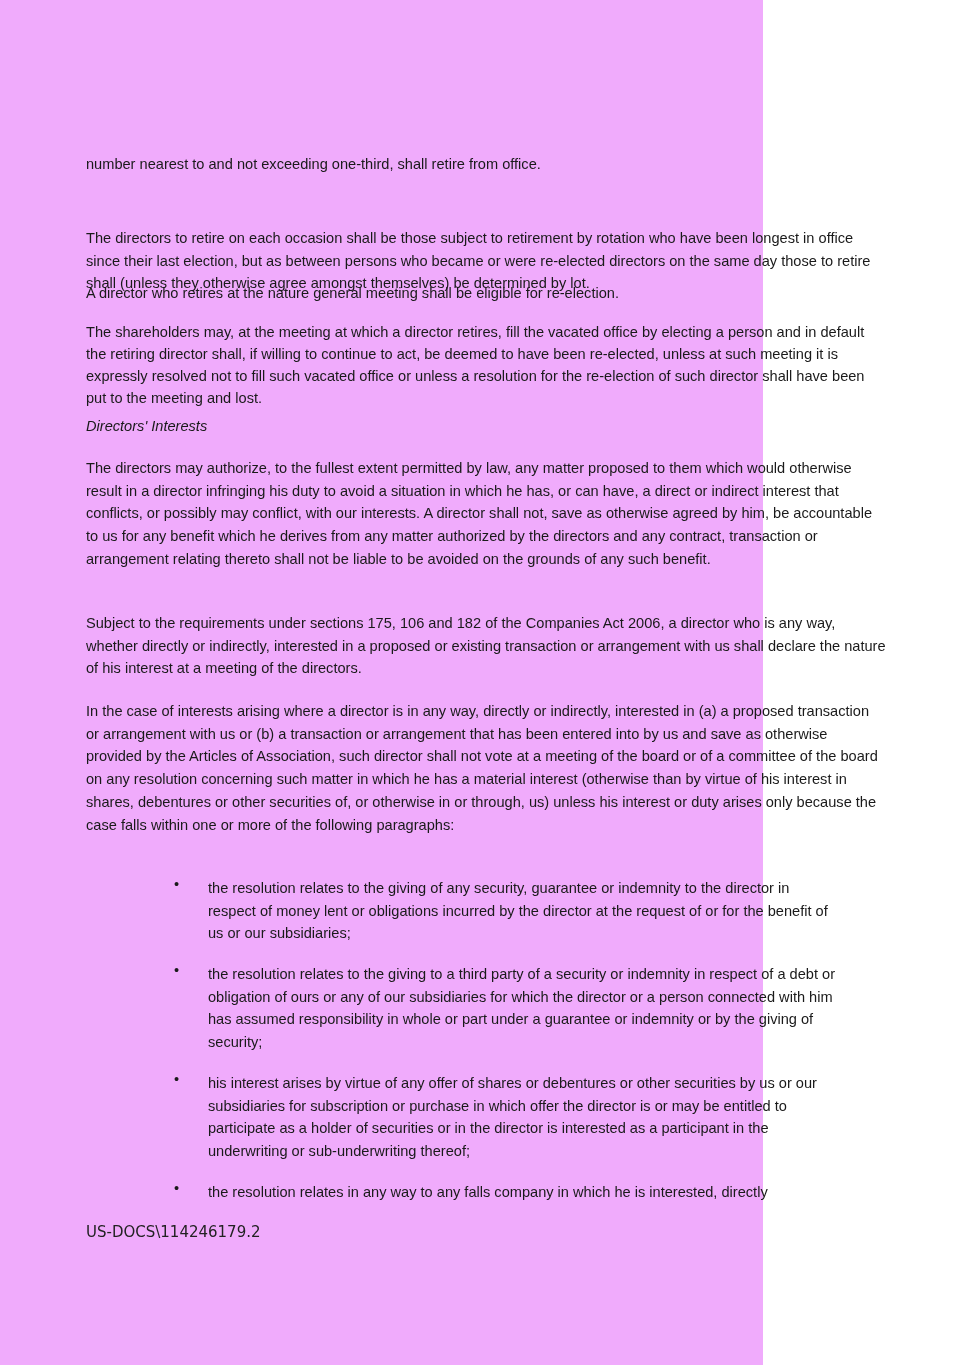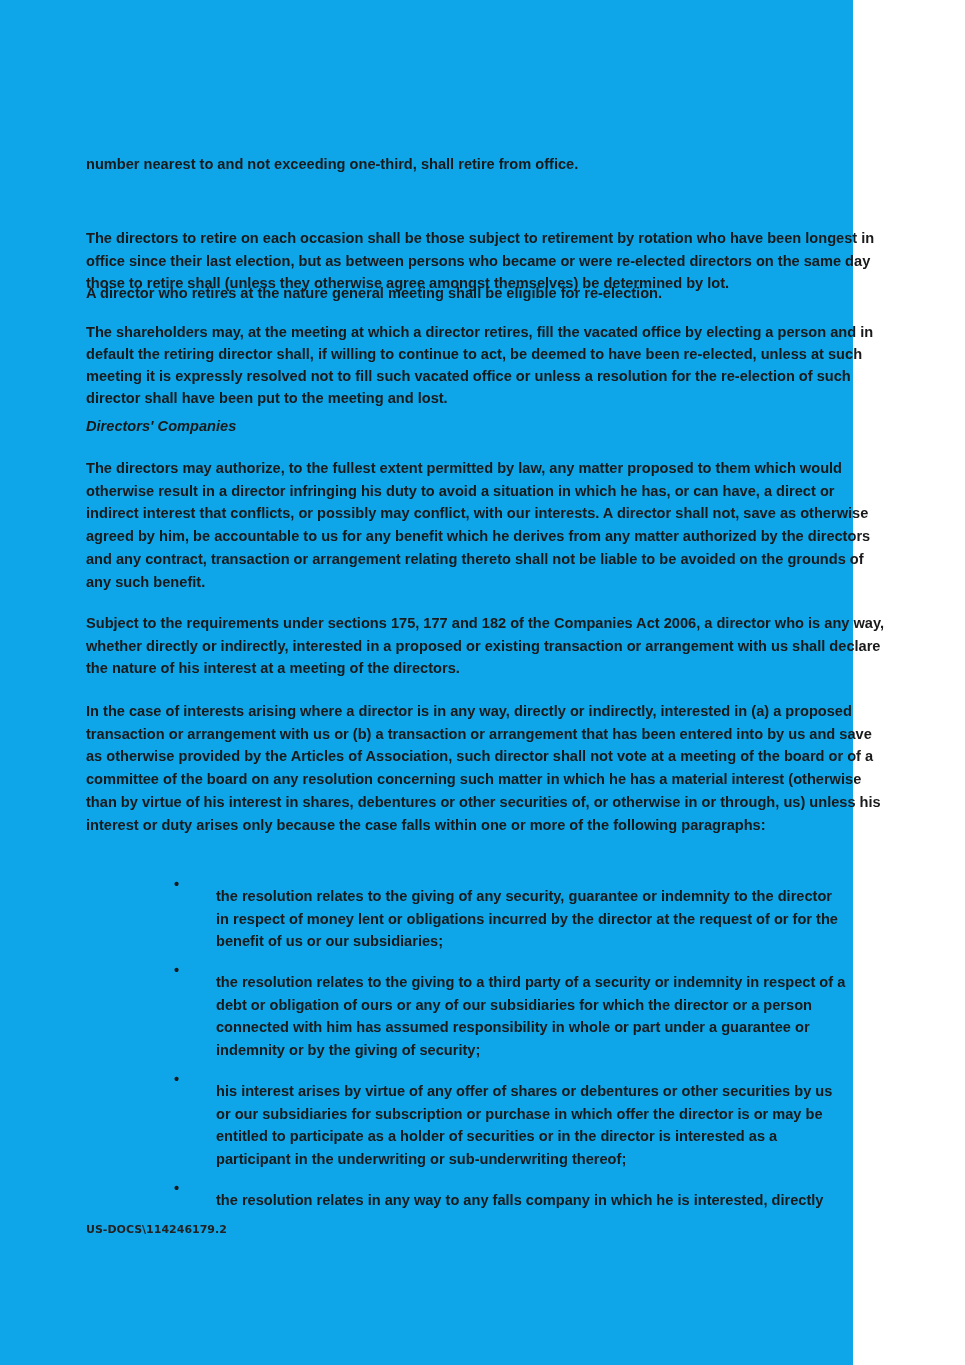--- a/index.html
+++ b/index.html
@@ -12,24 +12,23 @@
       height: 1365px;
       position: relative;
       overflow: hidden;
       font-family: "Liberation Sans", sans-serif;
       color: #1a1a1a;
       font-size: 14.6px;
     }
     .page {
       position: absolute;
       left: 0; top: 0;
-      width: 853px;
+      width: 763px;
       height: 1365px;
-      background: #0ea5e9;
-      font-weight: bold;
+      background: #f0abfc;
     }
     .block {
       position: absolute;
       left: 86px;
       width: 800px;
       margin: 0;
     }
     .lh-wide { line-height: 22.7px; }
     .lh-tight { line-height: 22px; }
     .heading-italic { font-style: italic; }
@@ -43,49 +42,49 @@
       left: 0;
       top: 0;
       width: 20px;
       line-height: 22.7px;
     }
     .bullet-text {
       position: absolute;
       left: 30px;
       width: 630px;
       line-height: 22.7px;
-      margin: 12px;
+      margin: 4px;
     }
     .footer {
       position: absolute;
       left: 86px;
       top: 1223px;
       font-family: "DejaVu Sans", sans-serif;
-      font-size: 11px;
+      font-size: 15px;
       color: #222;
     }
   </style>
 </head>
 <body>
 
 <div class="page">
 
   <p class="block lh-wide" style="top:153px;">number nearest to and not exceeding one-third, shall retire from office.</p>
 
   <p class="block lh-wide" style="top:195px;margin-top:32px;">The directors to retire on each occasion shall be those subject to retirement by rotation who have been longest in office since their last election, but as between persons who became or were re-elected directors on the same day those to retire shall (unless they otherwise agree amongst themselves) be determined by lot.</p>
 
   <p class="block lh-wide" style="top:282px;">A director who retires at the nature general meeting shall be eligible for re-election.</p>
 
   <p class="block lh-tight" style="top:321px;">The shareholders may, at the meeting at which a director retires, fill the vacated office by electing a person and in default the retiring director shall, if willing to continue to act, be deemed to have been re-elected, unless at such meeting it is expressly resolved not to fill such vacated office or unless a resolution for the re-election of such director shall have been put to the meeting and lost.</p>
 
-  <p class="block lh-wide heading-italic" style="top:415px;">Directors' Companies</p>
+  <p class="block lh-wide heading-italic" style="top:415px;">Directors' Interests</p>
 
   <p class="block lh-wide" style="top:457px;">The directors may authorize, to the fullest extent permitted by law, any matter proposed to them which would otherwise result in a director infringing his duty to avoid a situation in which he has, or can have, a direct or indirect interest that conflicts, or possibly may conflict, with our interests. A director shall not, save as otherwise agreed by him, be accountable to us for any benefit which he derives from any matter authorized by the directors and any contract, transaction or arrangement relating thereto shall not be liable to be avoided on the grounds of any such benefit.</p>
 
-  <p class="block lh-wide" style="top:612px;">Subject to the requirements under sections 175, 177 and 182 of the Companies Act 2006, a director who is any way, whether directly or indirectly, interested in a proposed or existing transaction or arrangement with us shall declare the nature of his interest at a meeting of the directors.</p>
+  <p class="block lh-wide" style="top:612px;">Subject to the requirements under sections 175, 106 and 182 of the Companies Act 2006, a director who is any way, whether directly or indirectly, interested in a proposed or existing transaction or arrangement with us shall declare the nature of his interest at a meeting of the directors.</p>
 
   <p class="block lh-wide" style="top:700px;">In the case of interests arising where a director is in any way, directly or indirectly, interested in (a) a proposed transaction or arrangement with us or (b) a transaction or arrangement that has been entered into by us and save as otherwise provided by the Articles of Association, such director shall not vote at a meeting of the board or of a committee of the board on any resolution concerning such matter in which he has a material interest (otherwise than by virtue of his interest in shares, debentures or other securities of, or otherwise in or through, us) unless his interest or duty arises only because the case falls within one or more of the following paragraphs:</p>
 
   <div class="bullet" style="top:873px;">
     <span class="bullet-dot">•</span>
     <p class="bullet-text">the resolution relates to the giving of any security, guarantee or indemnity to the director in respect of money lent or obligations incurred by the director at the request of or for the benefit of us or our subsidiaries;</p>
   </div>
 
   <div class="bullet" style="top:959px;">
     <span class="bullet-dot">•</span>

